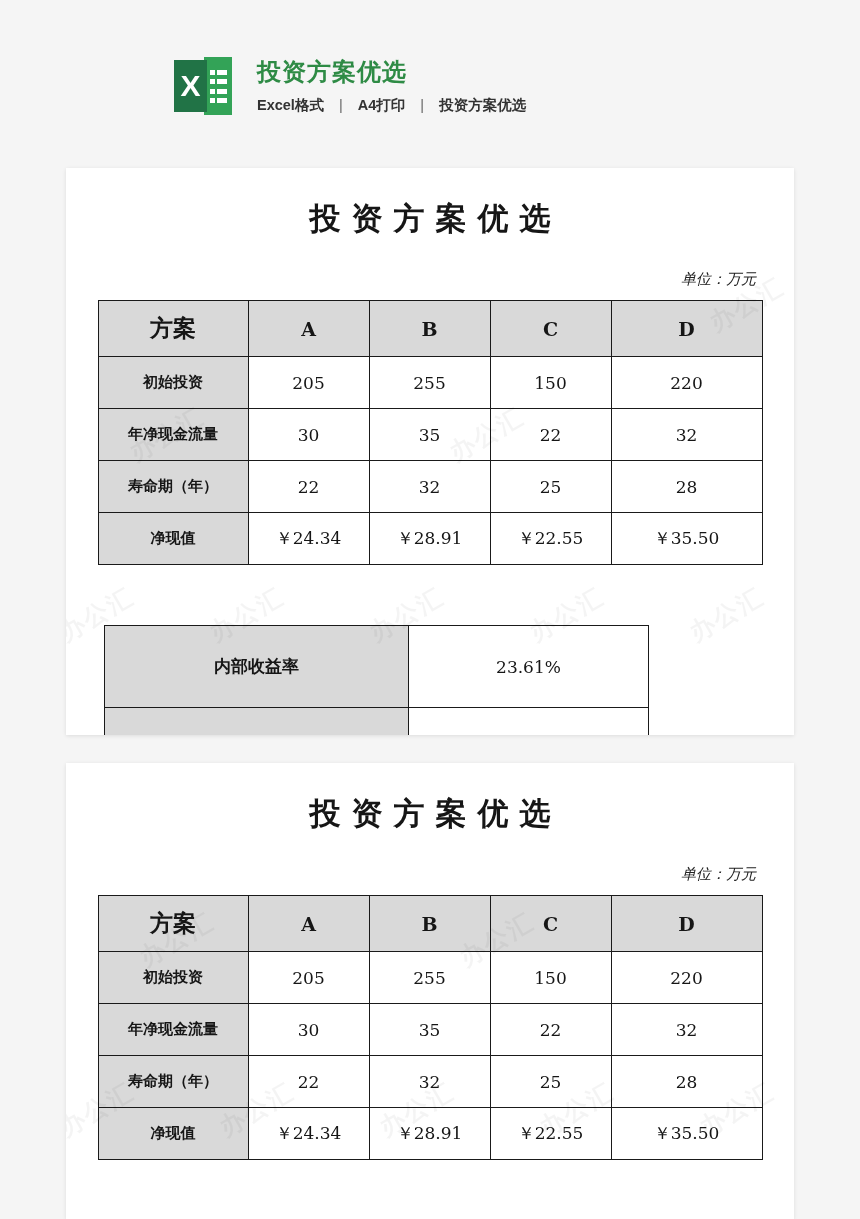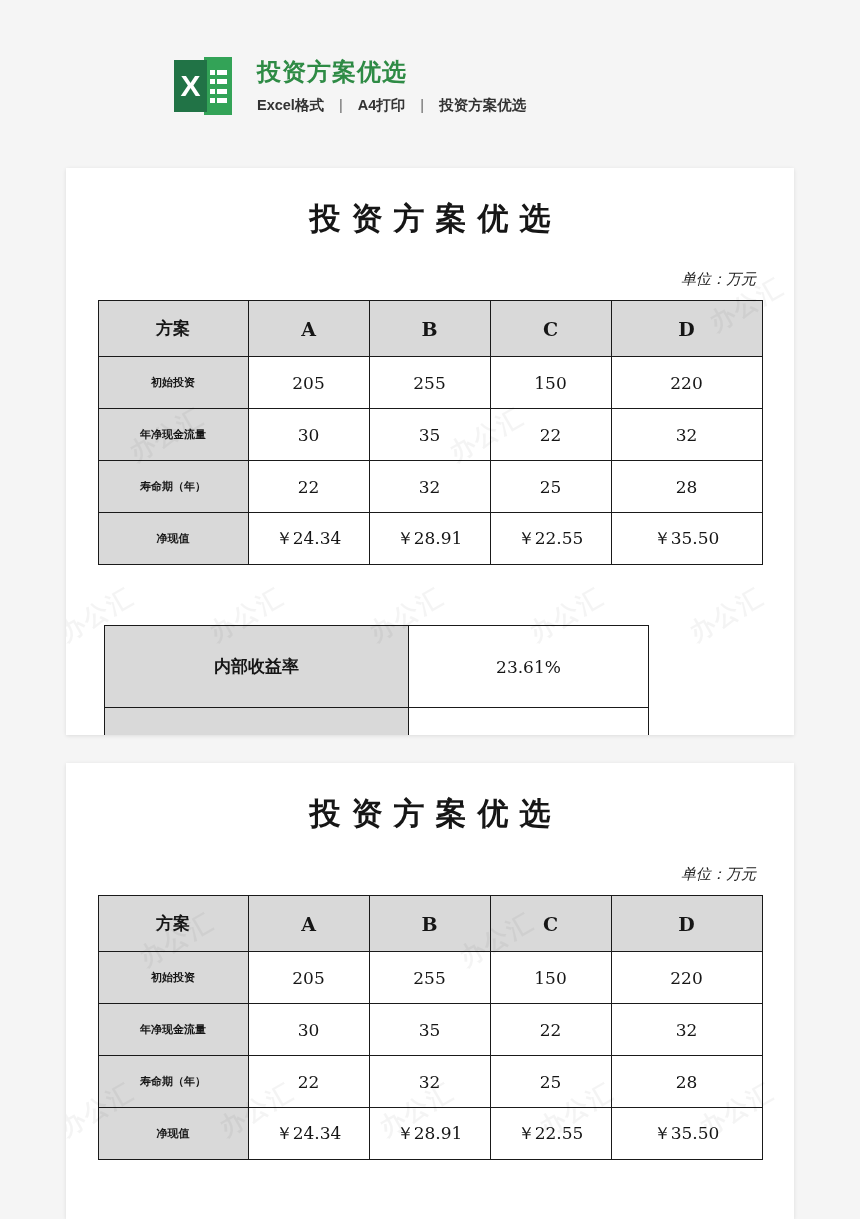--- a/index.html
+++ b/index.html
@@ -153,30 +153,30 @@
     vertical-align: middle;
     font-size: 17px;
     color: #161616;
     padding: 0;
     height: 51px;
     overflow: hidden;
   }
   .xtable td.label {
     background: #d9d9d9;
     font-weight: bold;
-    font-size: 11px;
+    font-size: 15px;
     line-height: 1.05;
   }
   .xtable td.hdr {
     background: #d9d9d9;
     font-weight: bold;
     font-size: 19px;
     height: 55px;
   }
-  .xtable td.hdr.name { font-size: 17px; margin-top: 32px; }
+  .xtable td.hdr.name { font-size: 23px; margin-top: 32px; }
   .xtable td.value { background: #ffffff; }
   .xtable col.c-label { width: 150px; }
   .xtable col.c-data  { width: 121px; }
   .xtable col.c-data-d { width: 151px; }
 
   .xtable2 {
     border-collapse: collapse;
     margin: 60px auto 0 38px;
     width: 545px;
     table-layout: fixed;

